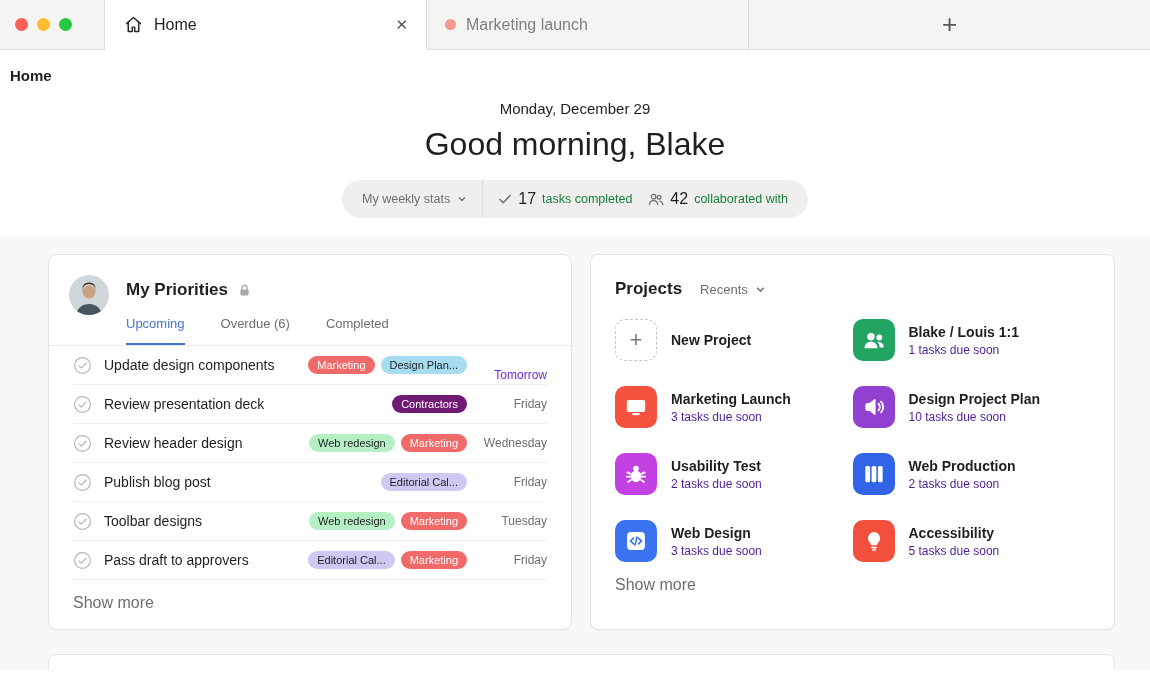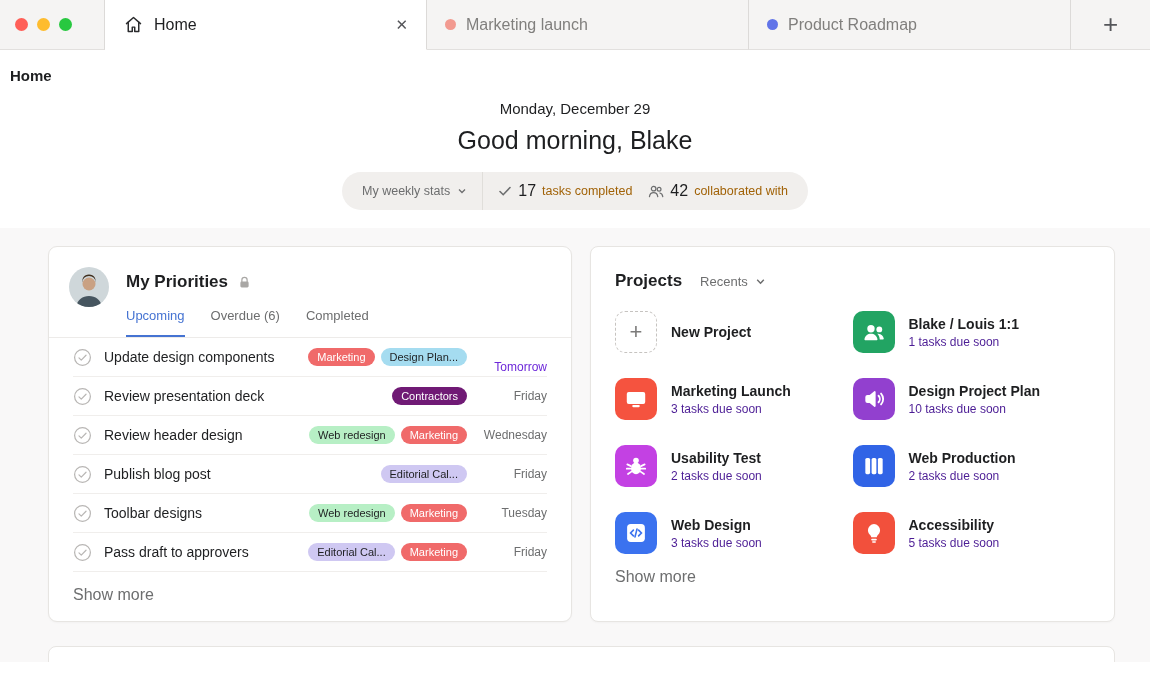--- a/index.html
+++ b/index.html
@@ -29,52 +29,52 @@
   .tab-close { margin-left: auto; font-size: 15px; color: #55565a; }
   .newtab {
     flex: 1; display: flex; align-items: center; justify-content: center;
     font-size: 26px; font-weight: 300; color: #55565a; border-bottom: 1px solid #e2e0de;
   }
 
   
   .breadcrumb { padding: 17px 0 0 10px; font-size: 15px; font-weight: 700; }
   .hero { text-align: center; padding-top: 16px; }
   .hero-date { font-size: 15px; text-align: center; }
-  .hero-greeting { font-size: 25px; font-weight: 500; margin-top: 9px; }
+  .hero-greeting { font-size: 32px; font-weight: 500; margin-top: 9px; }
   .stats-pill {
     display: inline-flex; align-items: center; gap: 15px; margin-top: 17px;
     height: 38px; padding: 0 20px; background: #f1efed; border-radius: 19px;
   }
   .stats-dd { display: inline-flex; align-items: center; gap: 7px; font-size: 12.5px; color: #6d6e6f; cursor: pointer; }
   .pill-divider { width: 1px; align-self: stretch; background: #e0deda; }
   .stat { display: inline-flex; align-items: center; gap: 6px; }
   .stat .stat-ic { display: inline-flex; }
   .stat-value { font-size: 16px; font-weight: 500; color: #1e1f21; }
-  .stat-label { font-size: 12.5px; color: #a16207; }
+  .stat-label { font-size: 12.5px; color: #15803d; }
 
   
   .content {
     margin-top: 18px; height: 434px; background: #f9f8f8;
     padding: 18px 35px 0 48px; overflow: hidden;
   }
   .cards { display: flex; gap: 18px; }
   .card {
     background: #fff; border: 1px solid #e7e5e2; border-radius: 8px;
     height: 376px; box-shadow: 0 1px 2px rgba(0,0,0,0.03); overflow: hidden;
   }
   .card.priorities { width: 524px; border-radius: 9px; }
   .card.projects { width: 525px; }
 
   
   .p-header { display: flex; gap: 17px; padding: 20px 24px 0 20px; border-bottom: 1px solid #edebe9; }
   .avatar { width: 40px; height: 40px; border-radius: 50%; overflow: hidden; flex: 0 0 auto; cursor: pointer; }
   .p-title-row { display: flex; align-items: center; gap: 9px; height: 30px; }
   .p-title { font-size: 17px; font-weight: 600; }
   .lock { display: inline-flex; width: 15px; height: 15px; }
-  .p-tabs { display: flex; gap: 26px; margin-top: 11px; font-size: 13px; color: #6d6e6f; }
+  .p-tabs { display: flex; gap: 36px; margin-top: 11px; font-size: 13px; color: #6d6e6f; }
   .p-tab { padding-bottom: 12px; cursor: pointer; }
   .p-tab.active { color: var(--accent, #4573d2); border-bottom: 2px solid var(--accent, #4573d2); }
 
   .task-row {
     display: flex; align-items: center; height: 39px;
     margin: 0 24px; border-bottom: 1px solid #f0eeec; cursor: pointer;
   }
   .check { width: 19px; height: 19px; display: inline-flex; flex: 0 0 auto; }
   .task-name { font-size: 14px; margin-left: 12px; white-space: nowrap; }
   .task-tags { margin-left: auto; display: flex; gap: 6px; margin-right: 12px; }
@@ -130,24 +130,20 @@
     </span>
     <span class="tab-label">Home</span>
     <span class="tab-close">✕</span>
   </div>
 
   <div class="tab">
     <span class="dot" style="background: rgb(242, 154, 144);"></span>
     <span class="tab-label">Marketing launch</span>
   </div>
 
-  <div class="tab">
-    <span class="dot" style="background: rgb(97, 116, 232);"></span>
-    <span class="tab-label">Product Roadmap</span>
-  </div>
 
   <div class="newtab">+</div>
 </div>
 
 <div class="breadcrumb">Home</div>
 
 <div class="hero">
   <div class="hero-date">Monday, December 29</div>
   <div class="hero-greeting">Good morning, Blake</div>
 

